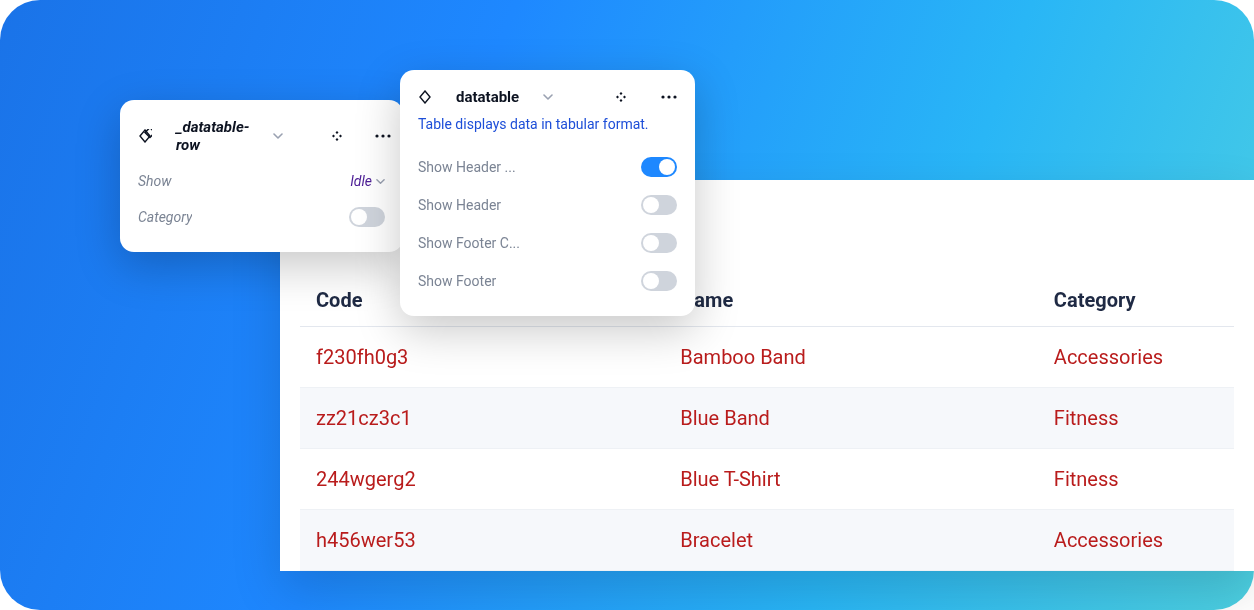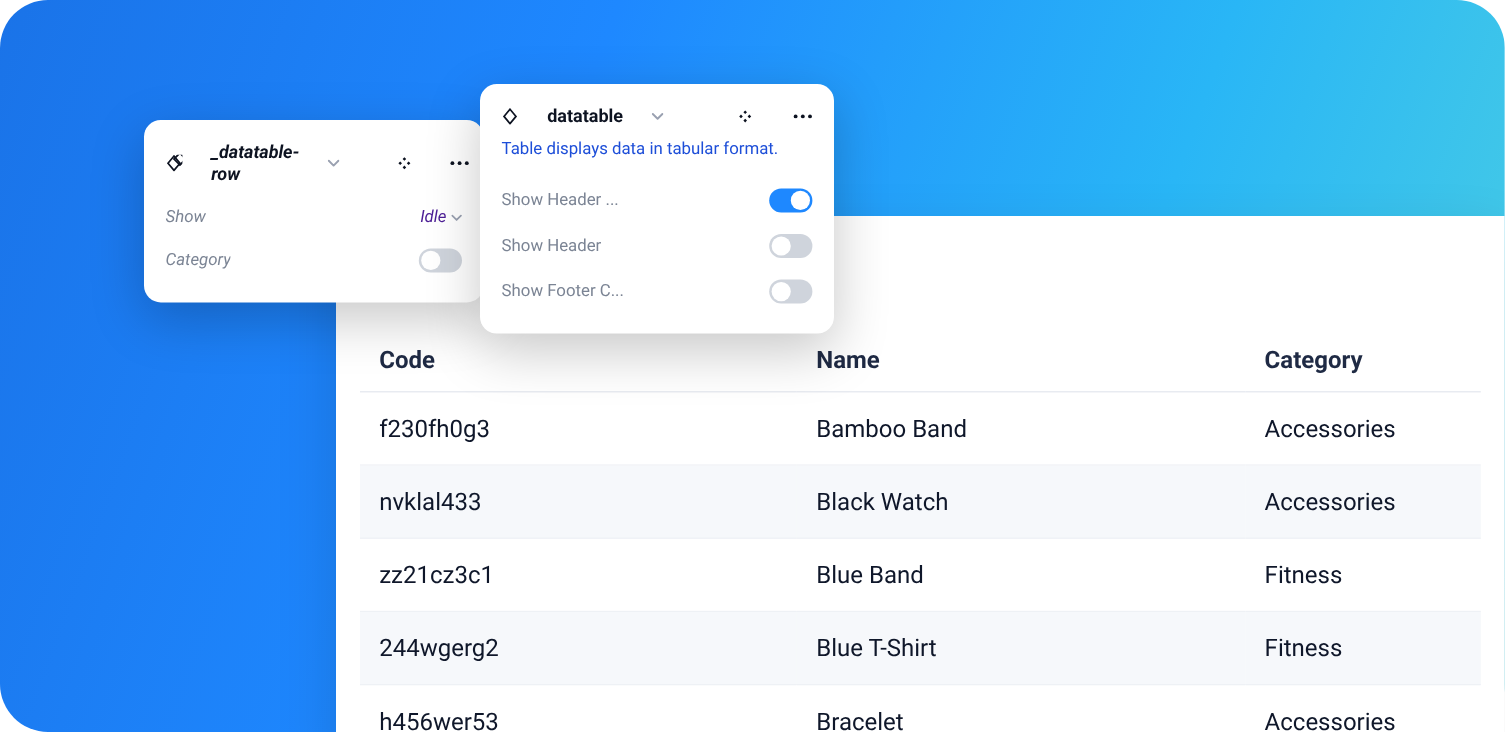--- a/index.html
+++ b/index.html
@@ -40,21 +40,21 @@
     font-size: 20px;
     font-weight: 700;
     color: #1f2a44;
     padding: 28px 16px 14px 16px;
     border-bottom: 1px solid #e3e7ee;
   }
   td {
     text-align: left;
     font-size: 20px;
     font-weight: 400;
-    color: #0f172a;
+    color: #b91c1c;
     padding: 18px 16px;
     border-bottom: 1px solid #eef1f5;
   }
   tbody tr:nth-child(even) td {
     background: #f6f8fb;
   }
   th:nth-child(1), td:nth-child(1) { width: 39%; }
   th:nth-child(2), td:nth-child(2) { width: 40%; }
   th:nth-child(3), td:nth-child(3) { width: 21%; }
 
@@ -152,25 +152,20 @@
           <th>Category</th>
         </tr>
       </thead>
       <tbody>
         <tr>
           <td>f230fh0g3</td>
           <td>Bamboo Band</td>
           <td>Accessories</td>
         </tr>
         <tr>
-          <td>nvklal433</td>
-          <td>Black Watch</td>
-          <td>Accessories</td>
-        </tr>
-        <tr>
           <td>zz21cz3c1</td>
           <td>Blue Band</td>
           <td>Fitness</td>
         </tr>
         <tr>
           <td>244wgerg2</td>
           <td>Blue T-Shirt</td>
           <td>Fitness</td>
         </tr>
         <tr>
@@ -274,13 +269,19 @@
     <span class="toggle off">
         <span class="knob"></span>
       </span>
   </div>
   <div class="prop-row">
     <span class="label">Show Footer C...</span>
     <span class="toggle off">
         <span class="knob"></span>
       </span>
   </div>
+  <div class="prop-row">
+    <span class="label">Show Footer</span>
+    <span class="toggle off">
+        <span class="knob"></span>
+      </span>
+  </div>
 </div>
 
 </body></html>

